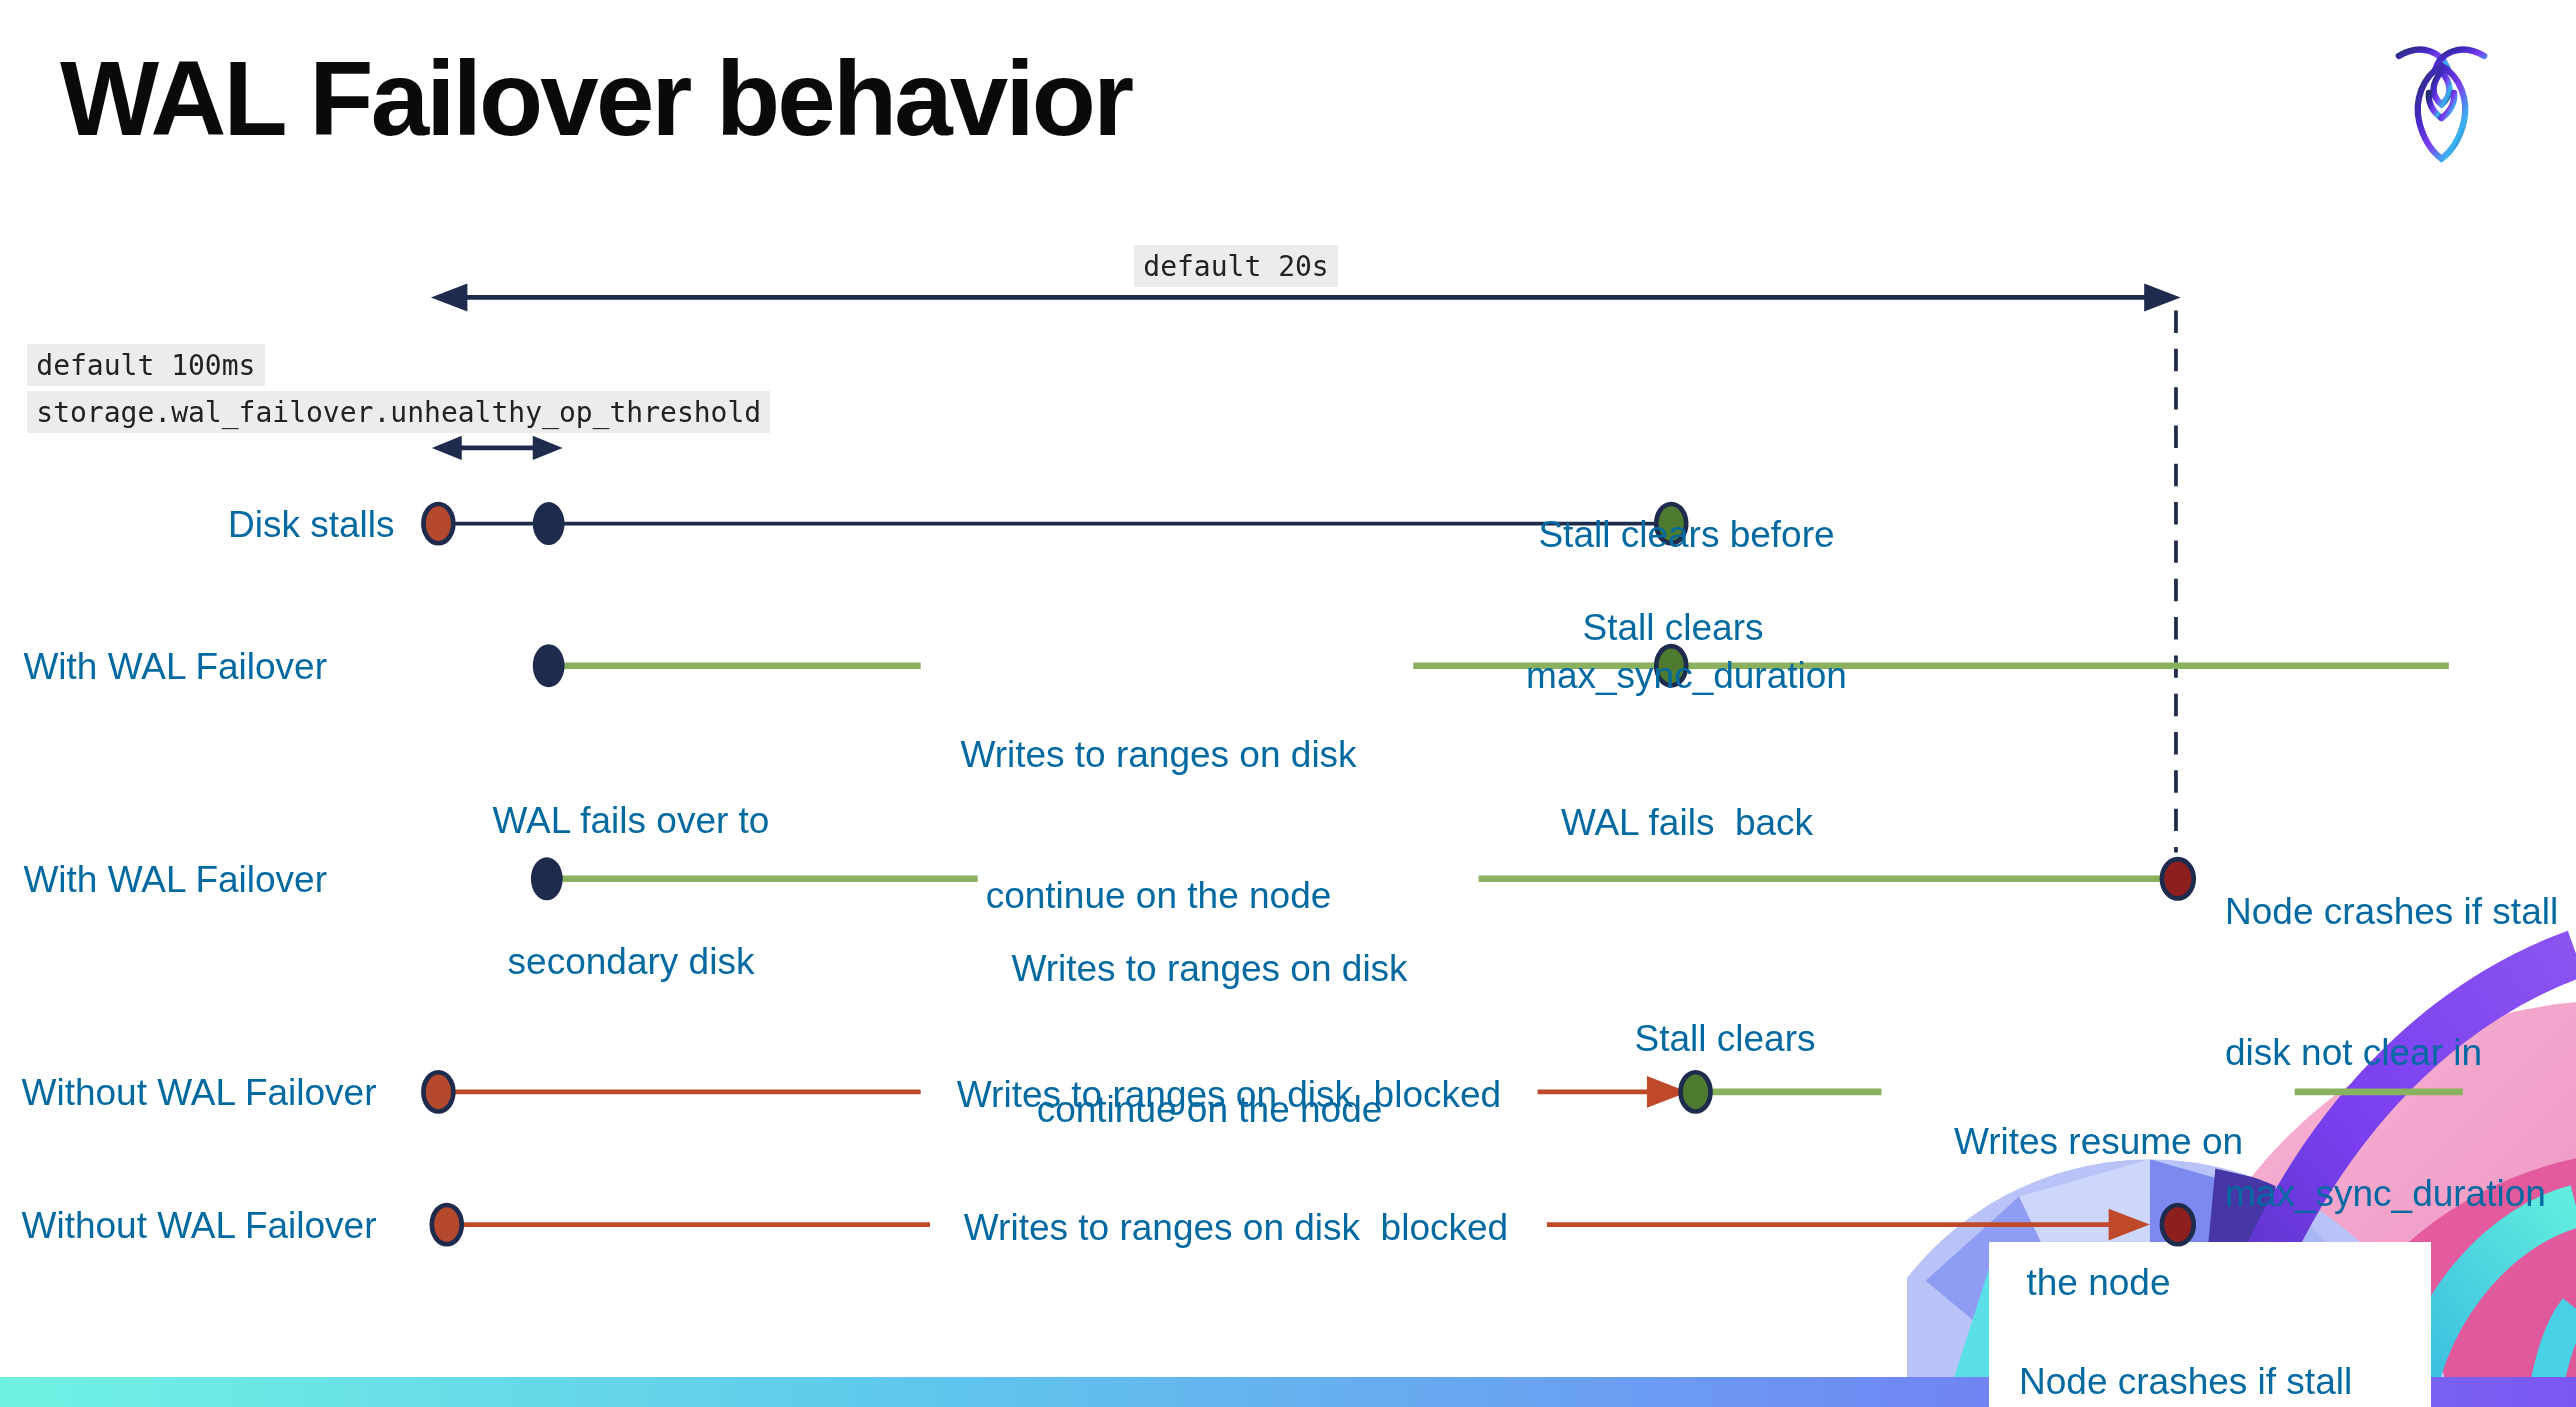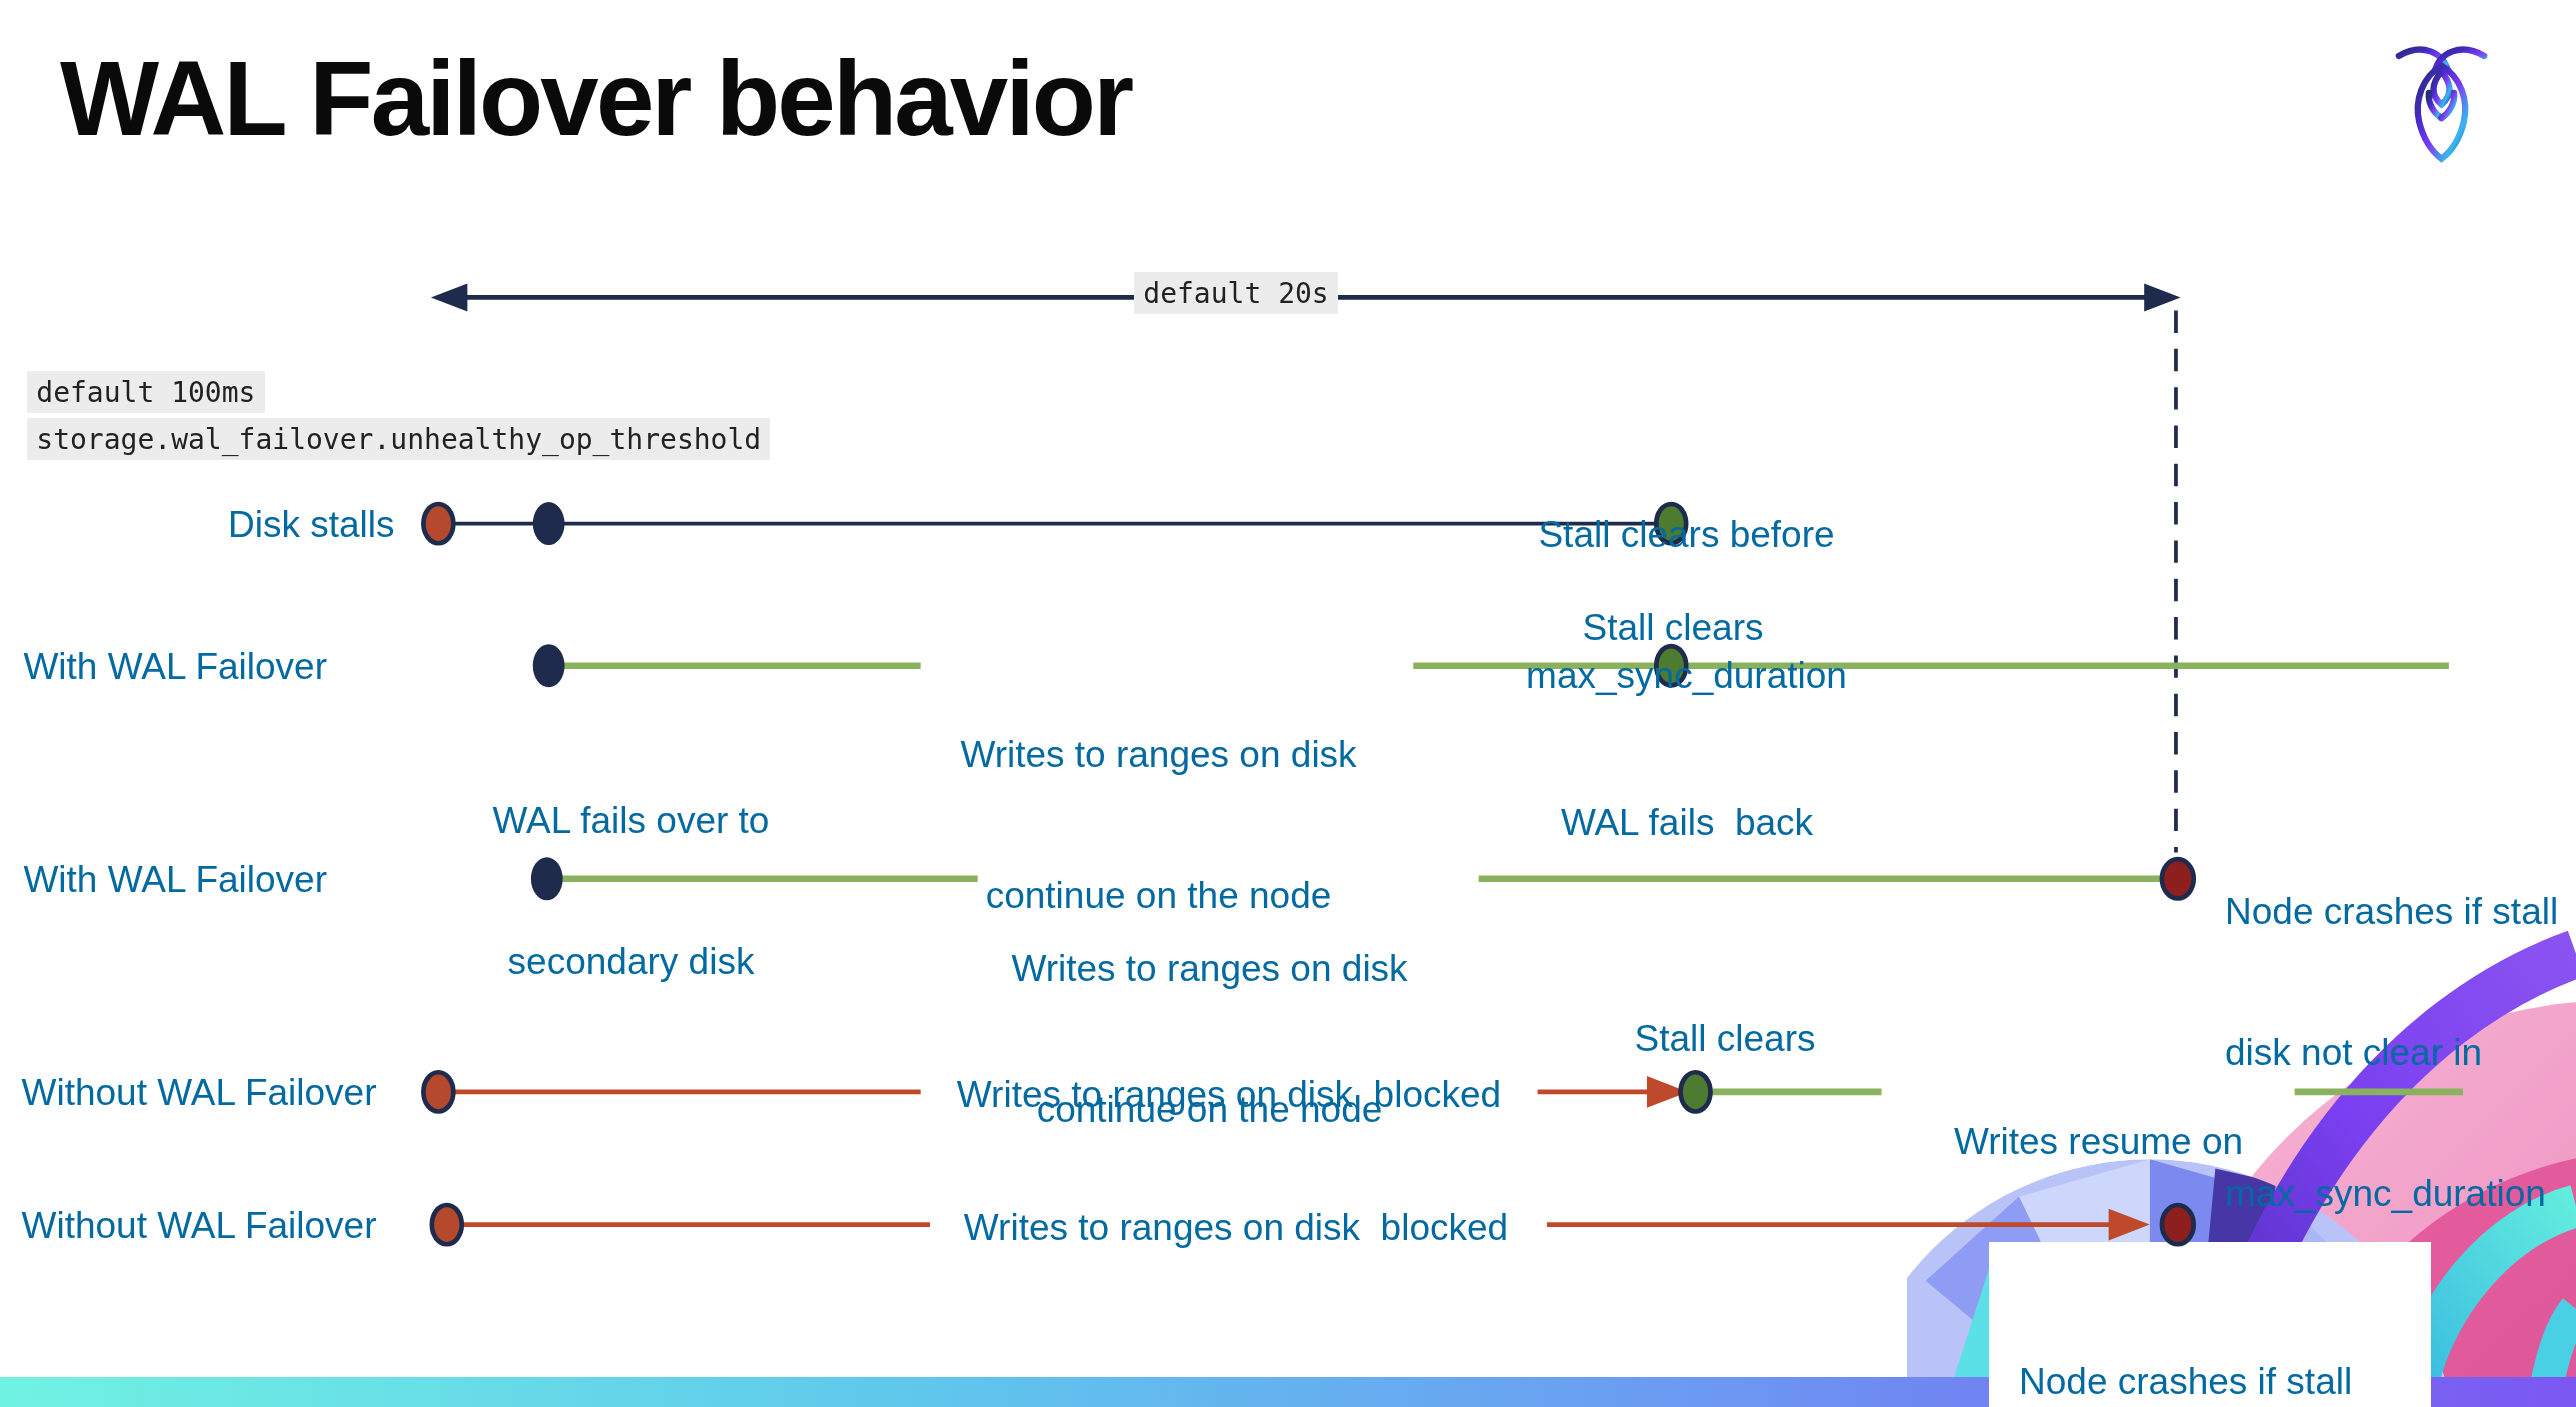--- a/index.html
+++ b/index.html
@@ -3,21 +3,21 @@
 <meta charset="utf-8">
 <style>
   html,body{margin:0;padding:0;background:#ffffff;}
   #stage{position:relative;width:2576px;height:1408px;background:#ffffff;overflow:hidden;
          font-family:"Liberation Sans",sans-serif;color:#141414;padding-left:28px;}
   .abs{position:absolute;}
   .title{font-size:105px;font-weight:800;letter-spacing:-2.8px;color:#0a0a0a;z-index:5;white-space:nowrap;}
   .lbl{font-size:37px;line-height:47px;color:#0369a1;z-index:5;white-space:pre-wrap;}
   .nowrap{white-space:nowrap;}
   .center{text-align:center;}
-  .mono{font-family:"DejaVu Sans Mono","Liberation Mono",monospace;font-size:28px;color:#222;z-index:6;margin-top:27px;}
+  .mono{font-family:"DejaVu Sans Mono","Liberation Mono",monospace;font-size:28px;color:#222;z-index:6;}
   .mono .hl{display:table;background:#ececec;padding:4.7px 9.3px;margin-bottom:4.7px;white-space:pre;}
   #overlay{position:absolute;left:0;top:0;z-index:4;}
   #artwork{position:absolute;left:1907px;top:888px;z-index:1;}
   #bottom-bar{position:absolute;left:0;top:1377px;width:2576px;height:31px;z-index:2;
     background:linear-gradient(90deg,#70f2e2 0%,#5fc8ec 35%,#6b9bf2 65%,#7b57f2 100%);}
   #crash-box{position:absolute;left:1989px;top:1242px;width:442px;height:165px;background:#ffffff;z-index:3;}
   #crash-box .lbl{position:absolute;left:30px;top:22.4px;}
   #logo{position:absolute;left:2393px;top:42px;z-index:5;}
 </style>
 </head>
@@ -185,18 +185,19 @@
     <div>disk not clear in</div>
     <div>max_sync_duration</div>
   </div>
 
   <div class="abs lbl center" style="left:944px;top:1071px;width:570px;">Writes to ranges on disk  blocked</div>
 
   <div class="abs lbl center" style="left:1583px;top:1015px;width:284px;">Stall clears</div>
 
   <div class="abs lbl center" style="left:1907px;top:1024px;width:383px;">
     <div>Writes resume on</div>
+    <div>the node</div>
   </div>
 
   <div class="abs lbl center" style="left:951px;top:1204px;width:570px;">Writes to ranges on disk  blocked</div>
 
 </div>
 
 
 </body></html>

